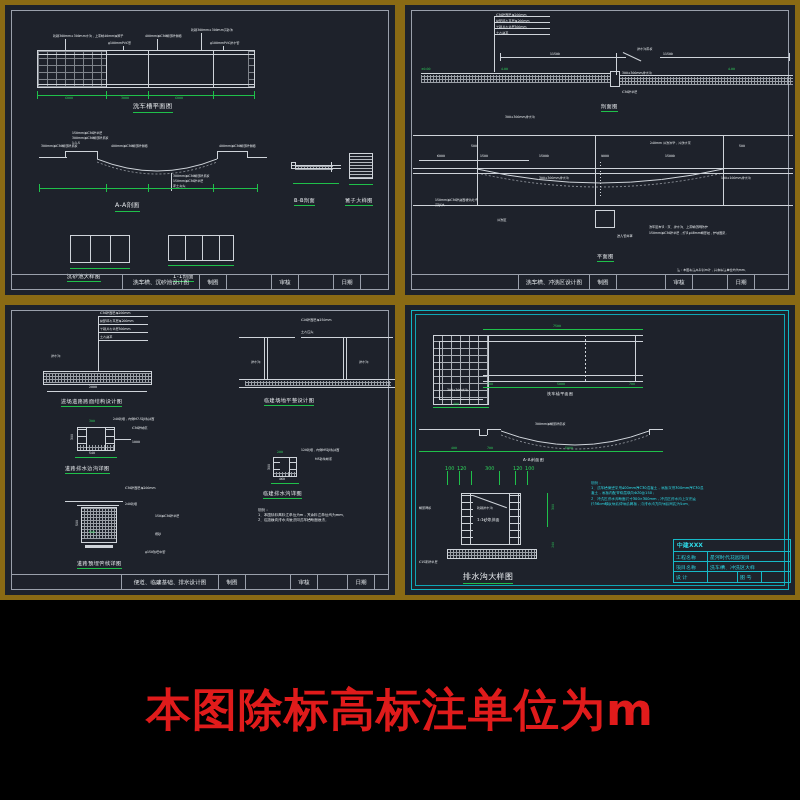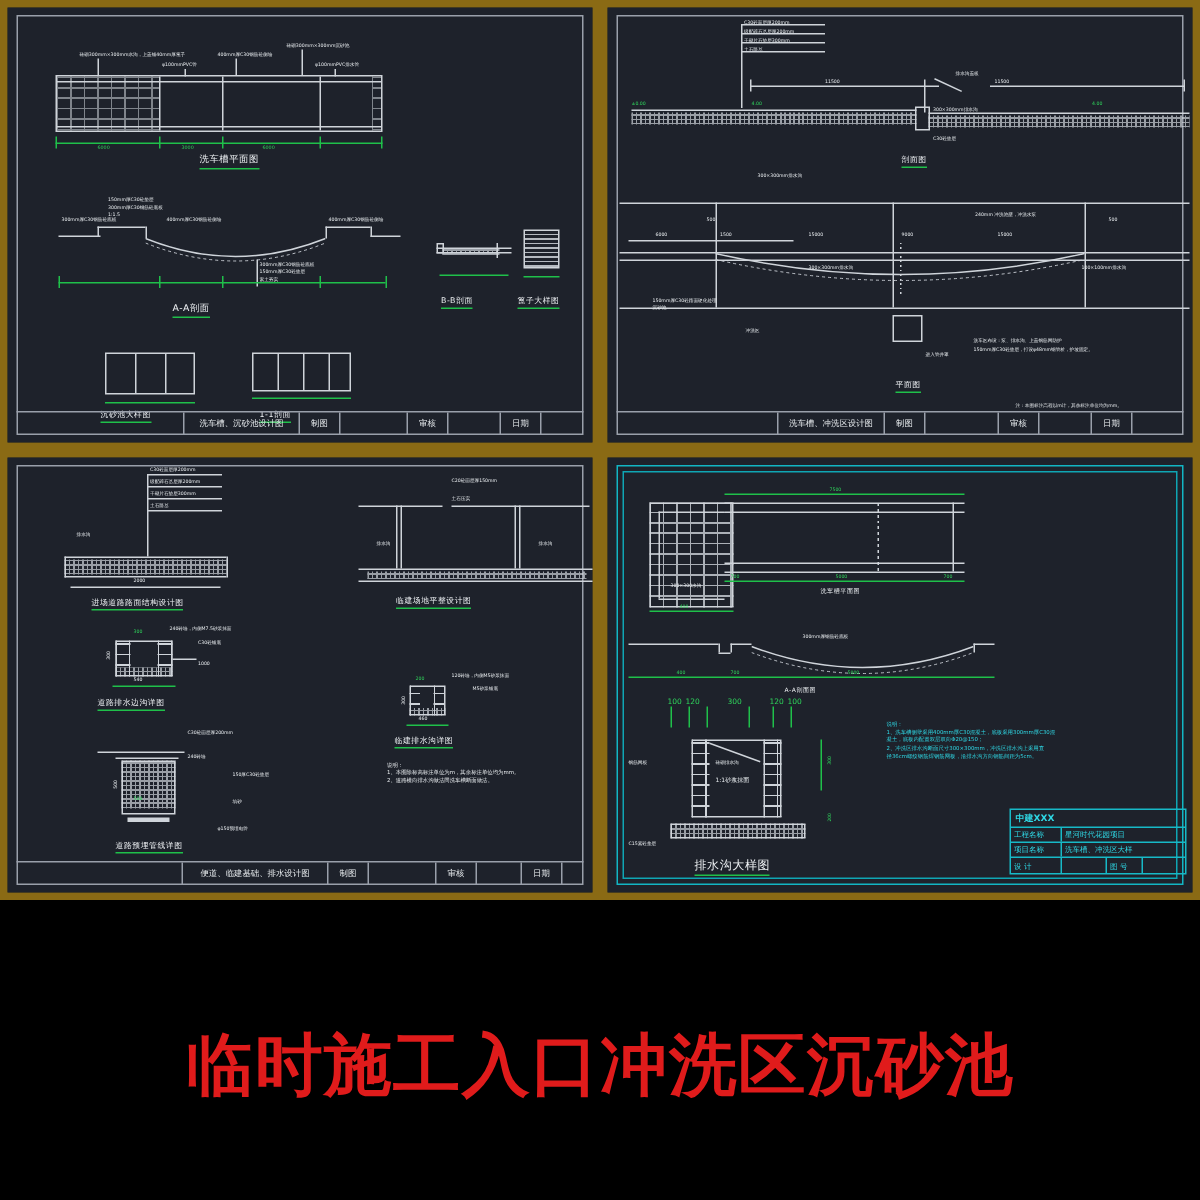--- a/index.html
+++ b/index.html
@@ -445,16 +445,16 @@
           <div class="tb-c" style="width:30px;"></div>
           <div class="tb-c" style="width:24px;">图  号</div>
           <div class="tb-c" style="flex:1;border-right:none;"></div>
         </div>
       </div>
     </div>
 
   </div>
 
   <div class="band">
-    <div class="band-line" id="band2">临时施工入口冲洗区沉砂池</div>
+    <div class="band-line" id="band2">本图除标高标注单位为m</div>
   </div>
 
 </div>
 
 </body></html>

